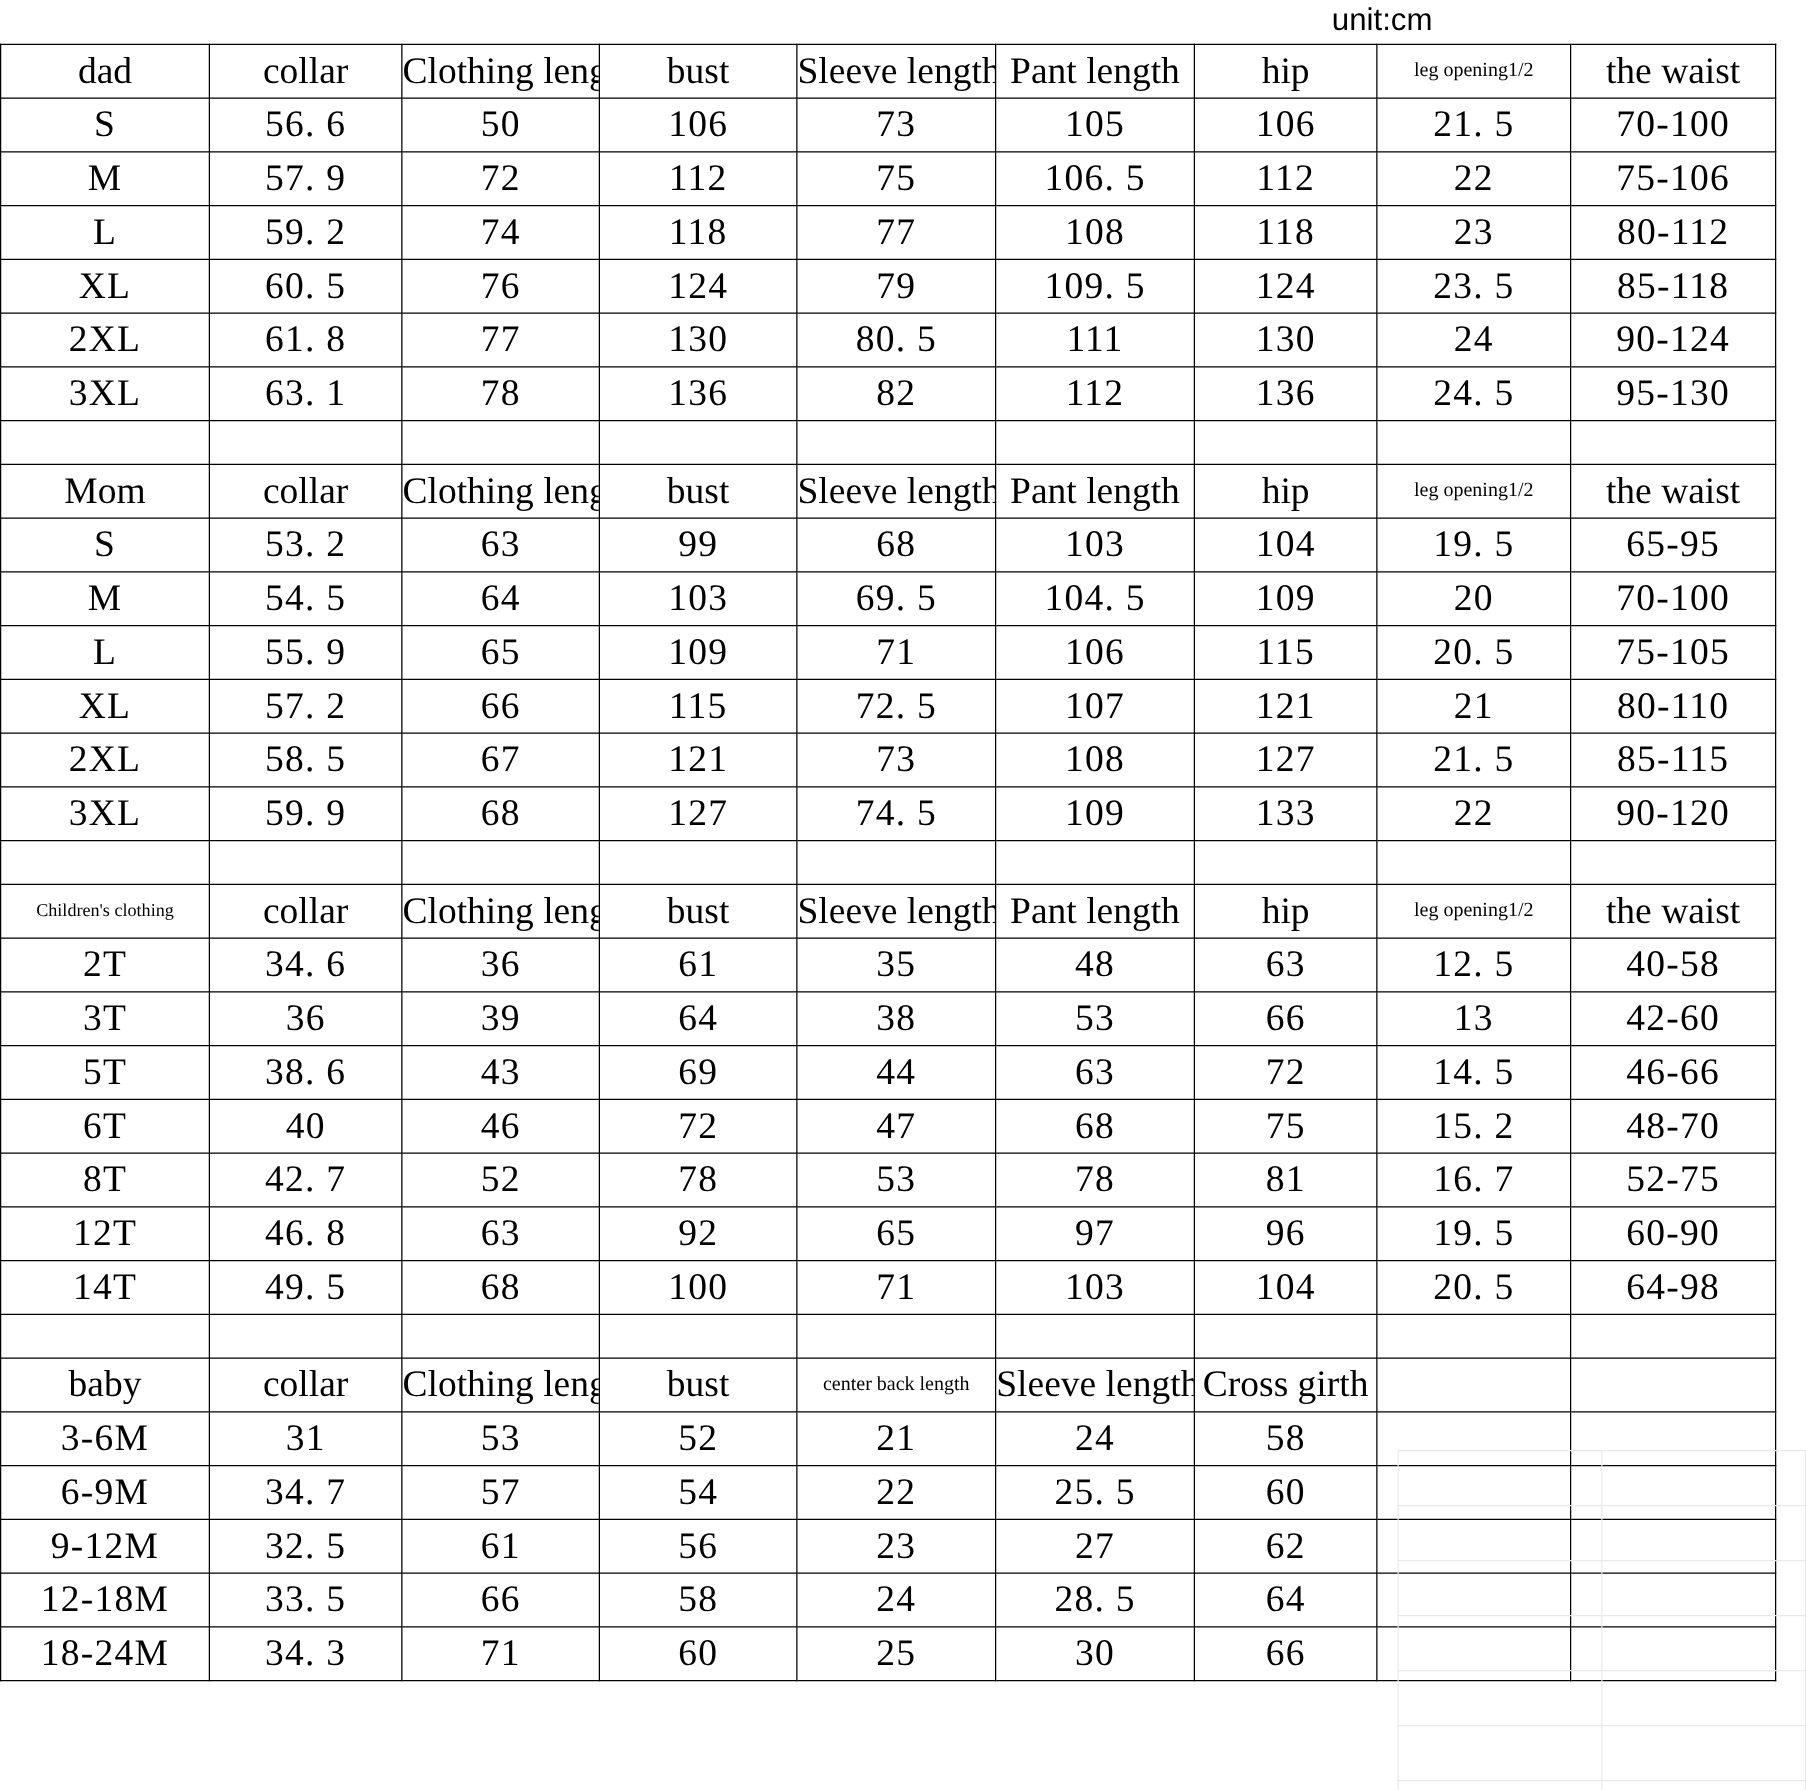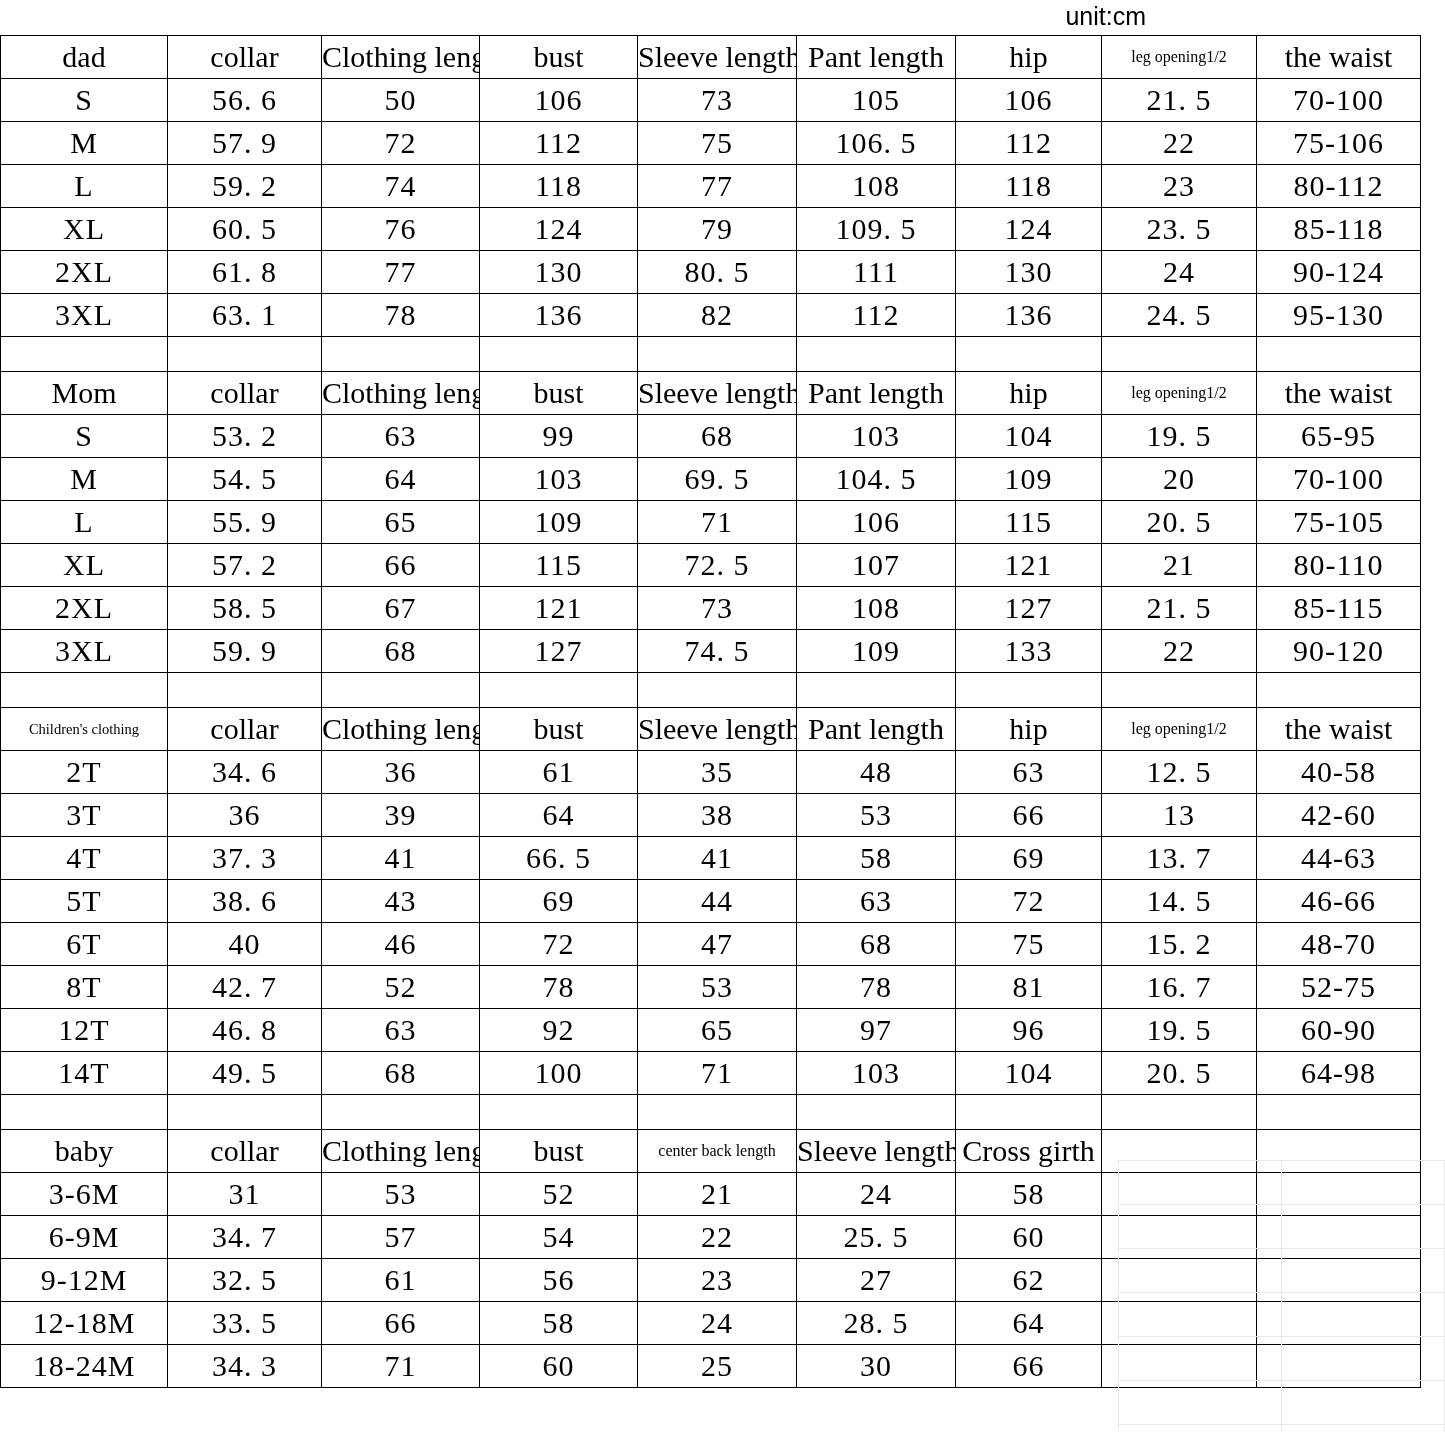--- a/index.html
+++ b/index.html
@@ -343,31 +343,20 @@
         <td class="data">36</td>
         <td class="data">39</td>
         <td class="data">64</td>
         <td class="data">38</td>
         <td class="data">53</td>
         <td class="data">66</td>
         <td class="data">13</td>
         <td class="data">42-60</td>
       </tr>
       <tr>
-        <td class="data">4T</td>
-        <td class="data">37. 3</td>
-        <td class="data">41</td>
-        <td class="data">66. 5</td>
-        <td class="data">41</td>
-        <td class="data">58</td>
-        <td class="data">69</td>
-        <td class="data">13. 7</td>
-        <td class="data">44-63</td>
-      </tr>
-      <tr>
         <td class="data">5T</td>
         <td class="data">38. 6</td>
         <td class="data">43</td>
         <td class="data">69</td>
         <td class="data">44</td>
         <td class="data">63</td>
         <td class="data">72</td>
         <td class="data">14. 5</td>
         <td class="data">46-66</td>
       </tr>

